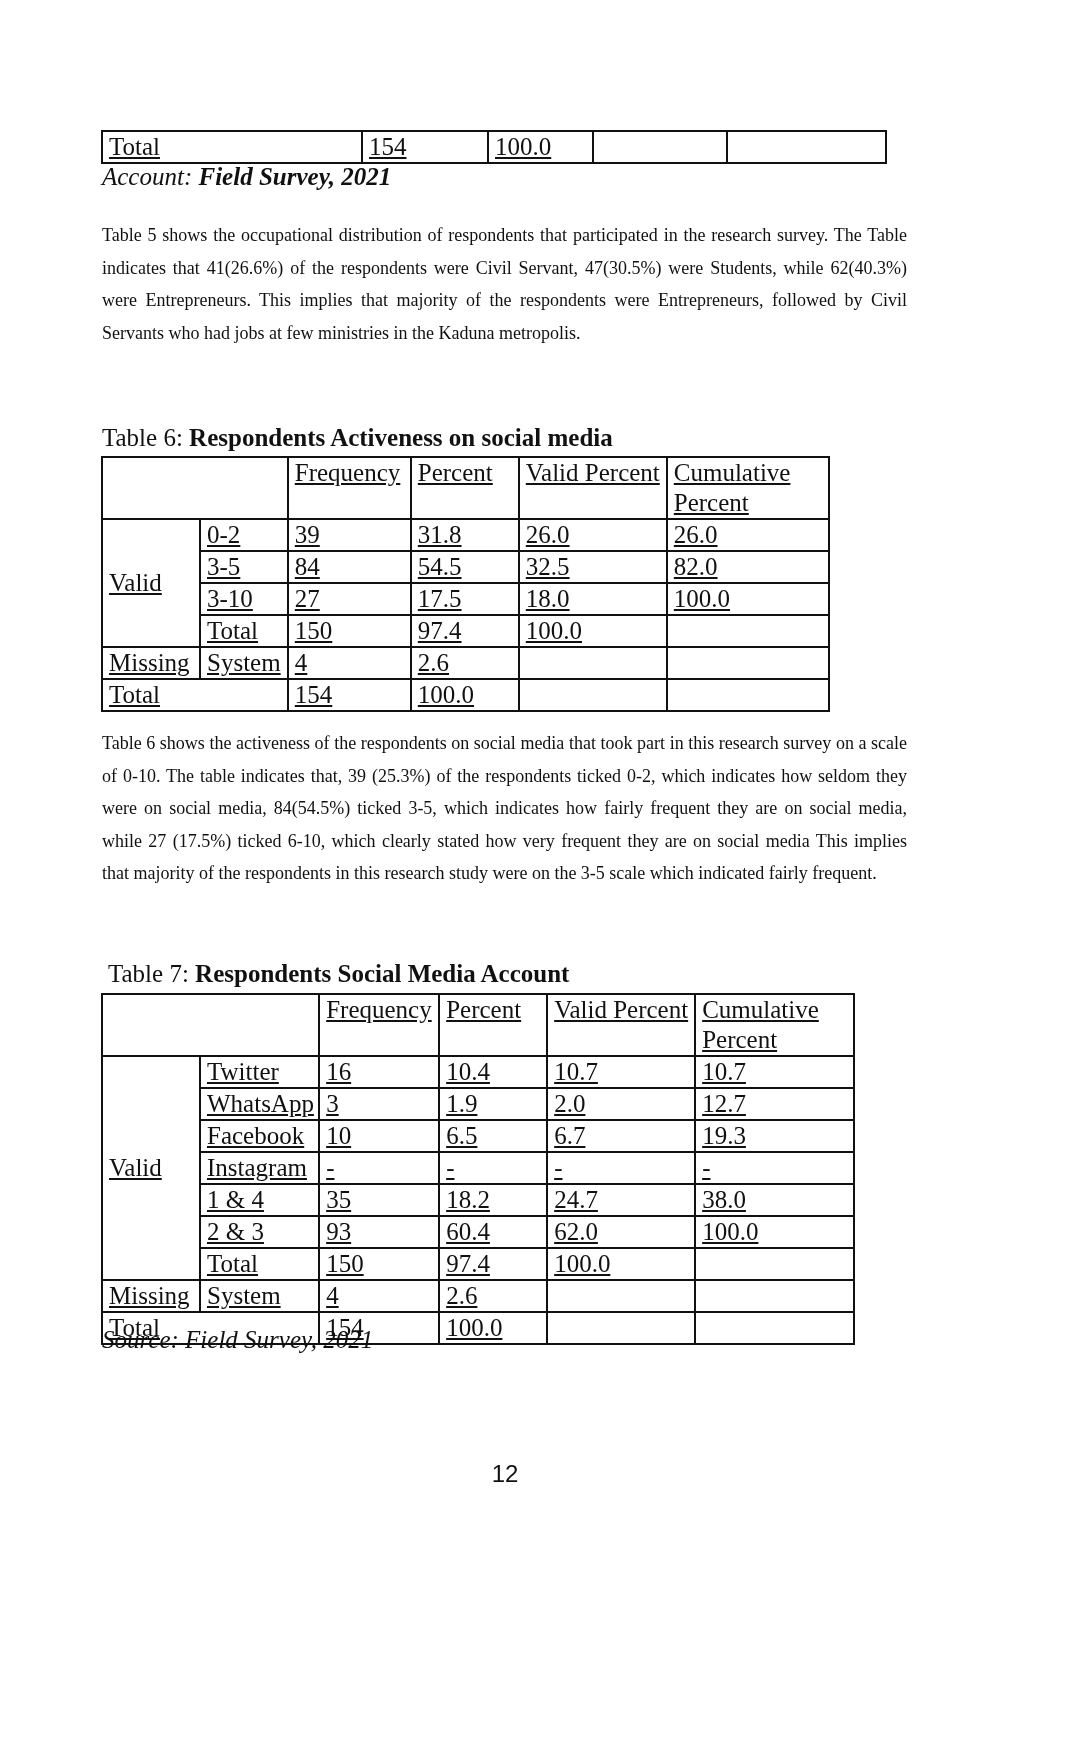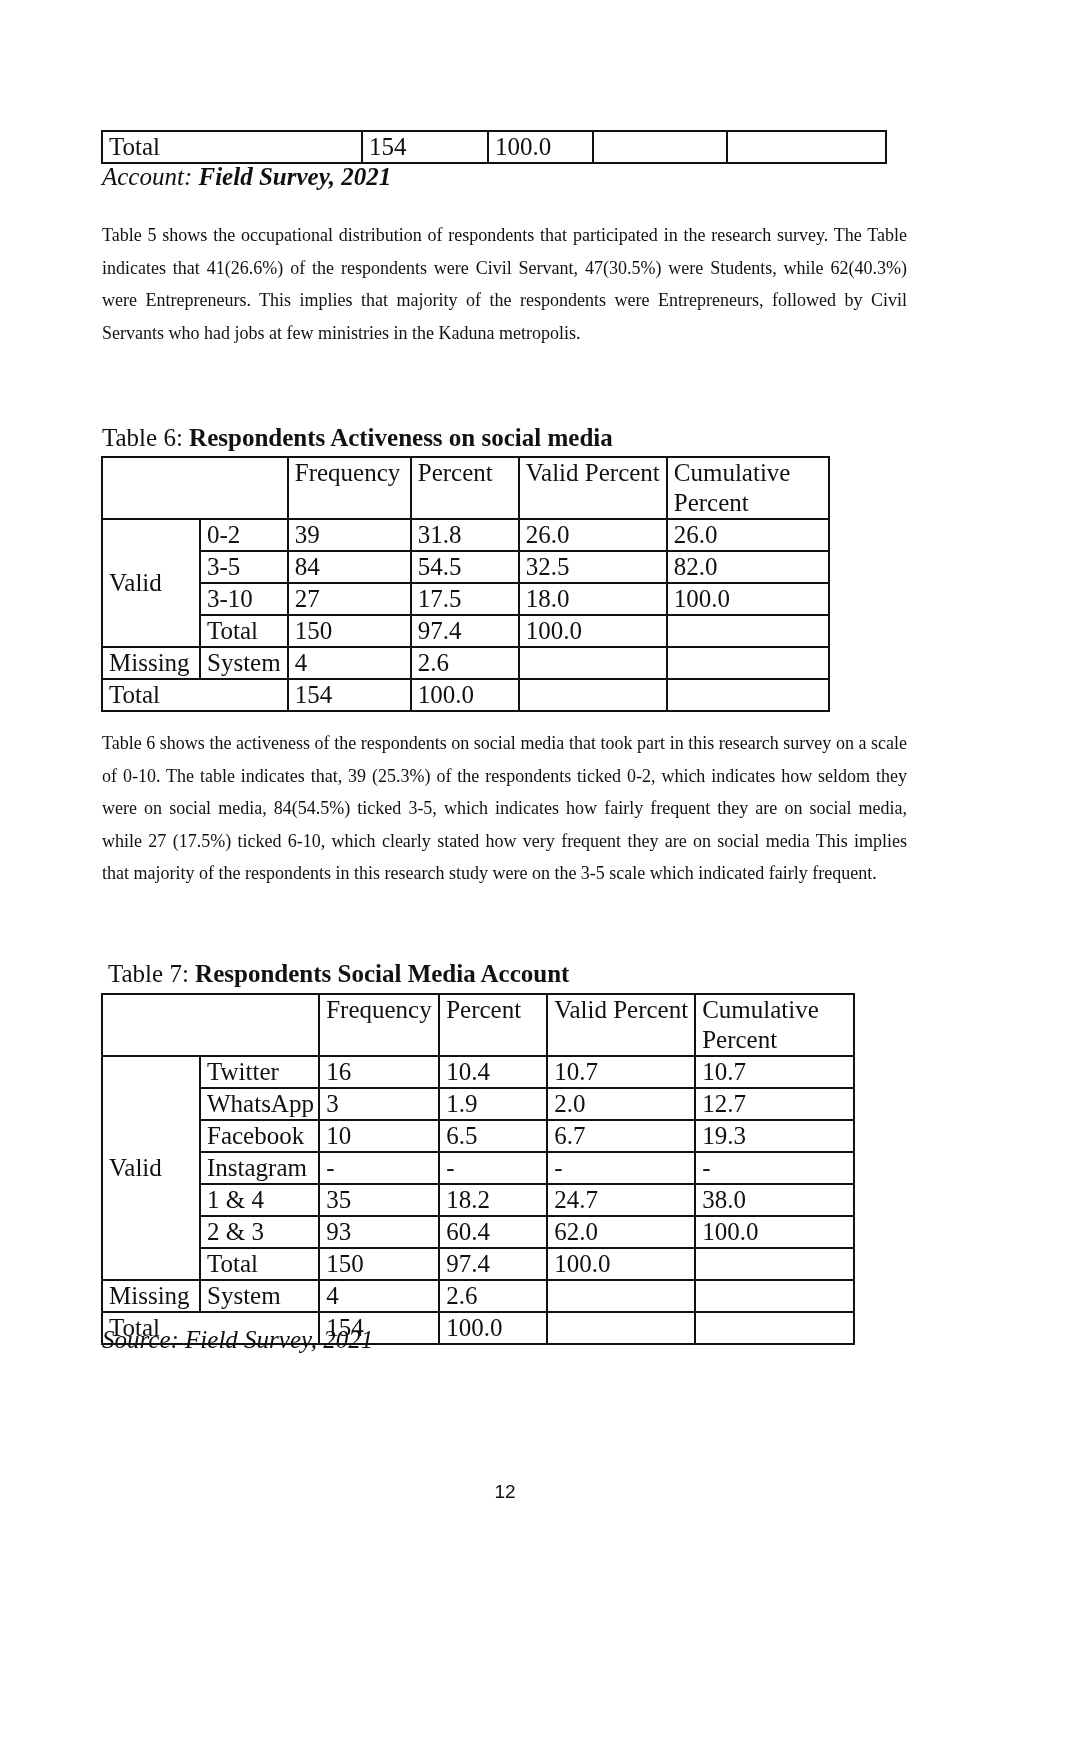--- a/index.html
+++ b/index.html
@@ -1,24 +1,24 @@
 <!DOCTYPE html>
 <html><head>
 <meta charset="utf-8">
 <style>
   html, body { margin:0; padding:0; background:#fff; }
   body { width:1074px; height:1744px; position:relative; font-family:"Liberation Serif", serif; color:#111; }
   .abs { position:absolute; }
-  table { border-collapse:collapse; font-family:"Liberation Serif", serif; font-size:25px; }
+  table { border-collapse:collapse; font-family:"Liberation Serif", serif; font-size:25px;text-decoration:underline; }
   td { border:2px solid #111; padding:0 0 0 6px; vertical-align:top; line-height:30px; }
   .para { font-size:18px; line-height:32.6px; text-align:justify; text-align-last:left; width:805px; left:102px; }
   .caption { font-size:25px; left:102px; }
   .caption b { font-weight:bold;margin-top:24px; }
   .src { font-size:25px; font-style:italic; left:102px; }
-  .pagenum { font-family:"Liberation Sans", sans-serif; font-size:19px; left:0; width:1010px; text-align:center;margin-top:21px; }
+  .pagenum { font-family:"Liberation Sans", sans-serif; font-size:24px; left:0; width:1010px; text-align:center; }
   .mid { vertical-align:middle; }
 </style>
 </head>
 <body>
 
 <table class="abs" style="left:101px; top:130px; width:786px;">
   <tbody>
       <tr>
     <td style="width:252px;">Total</td>
     <td style="width:118px;">154</td>

